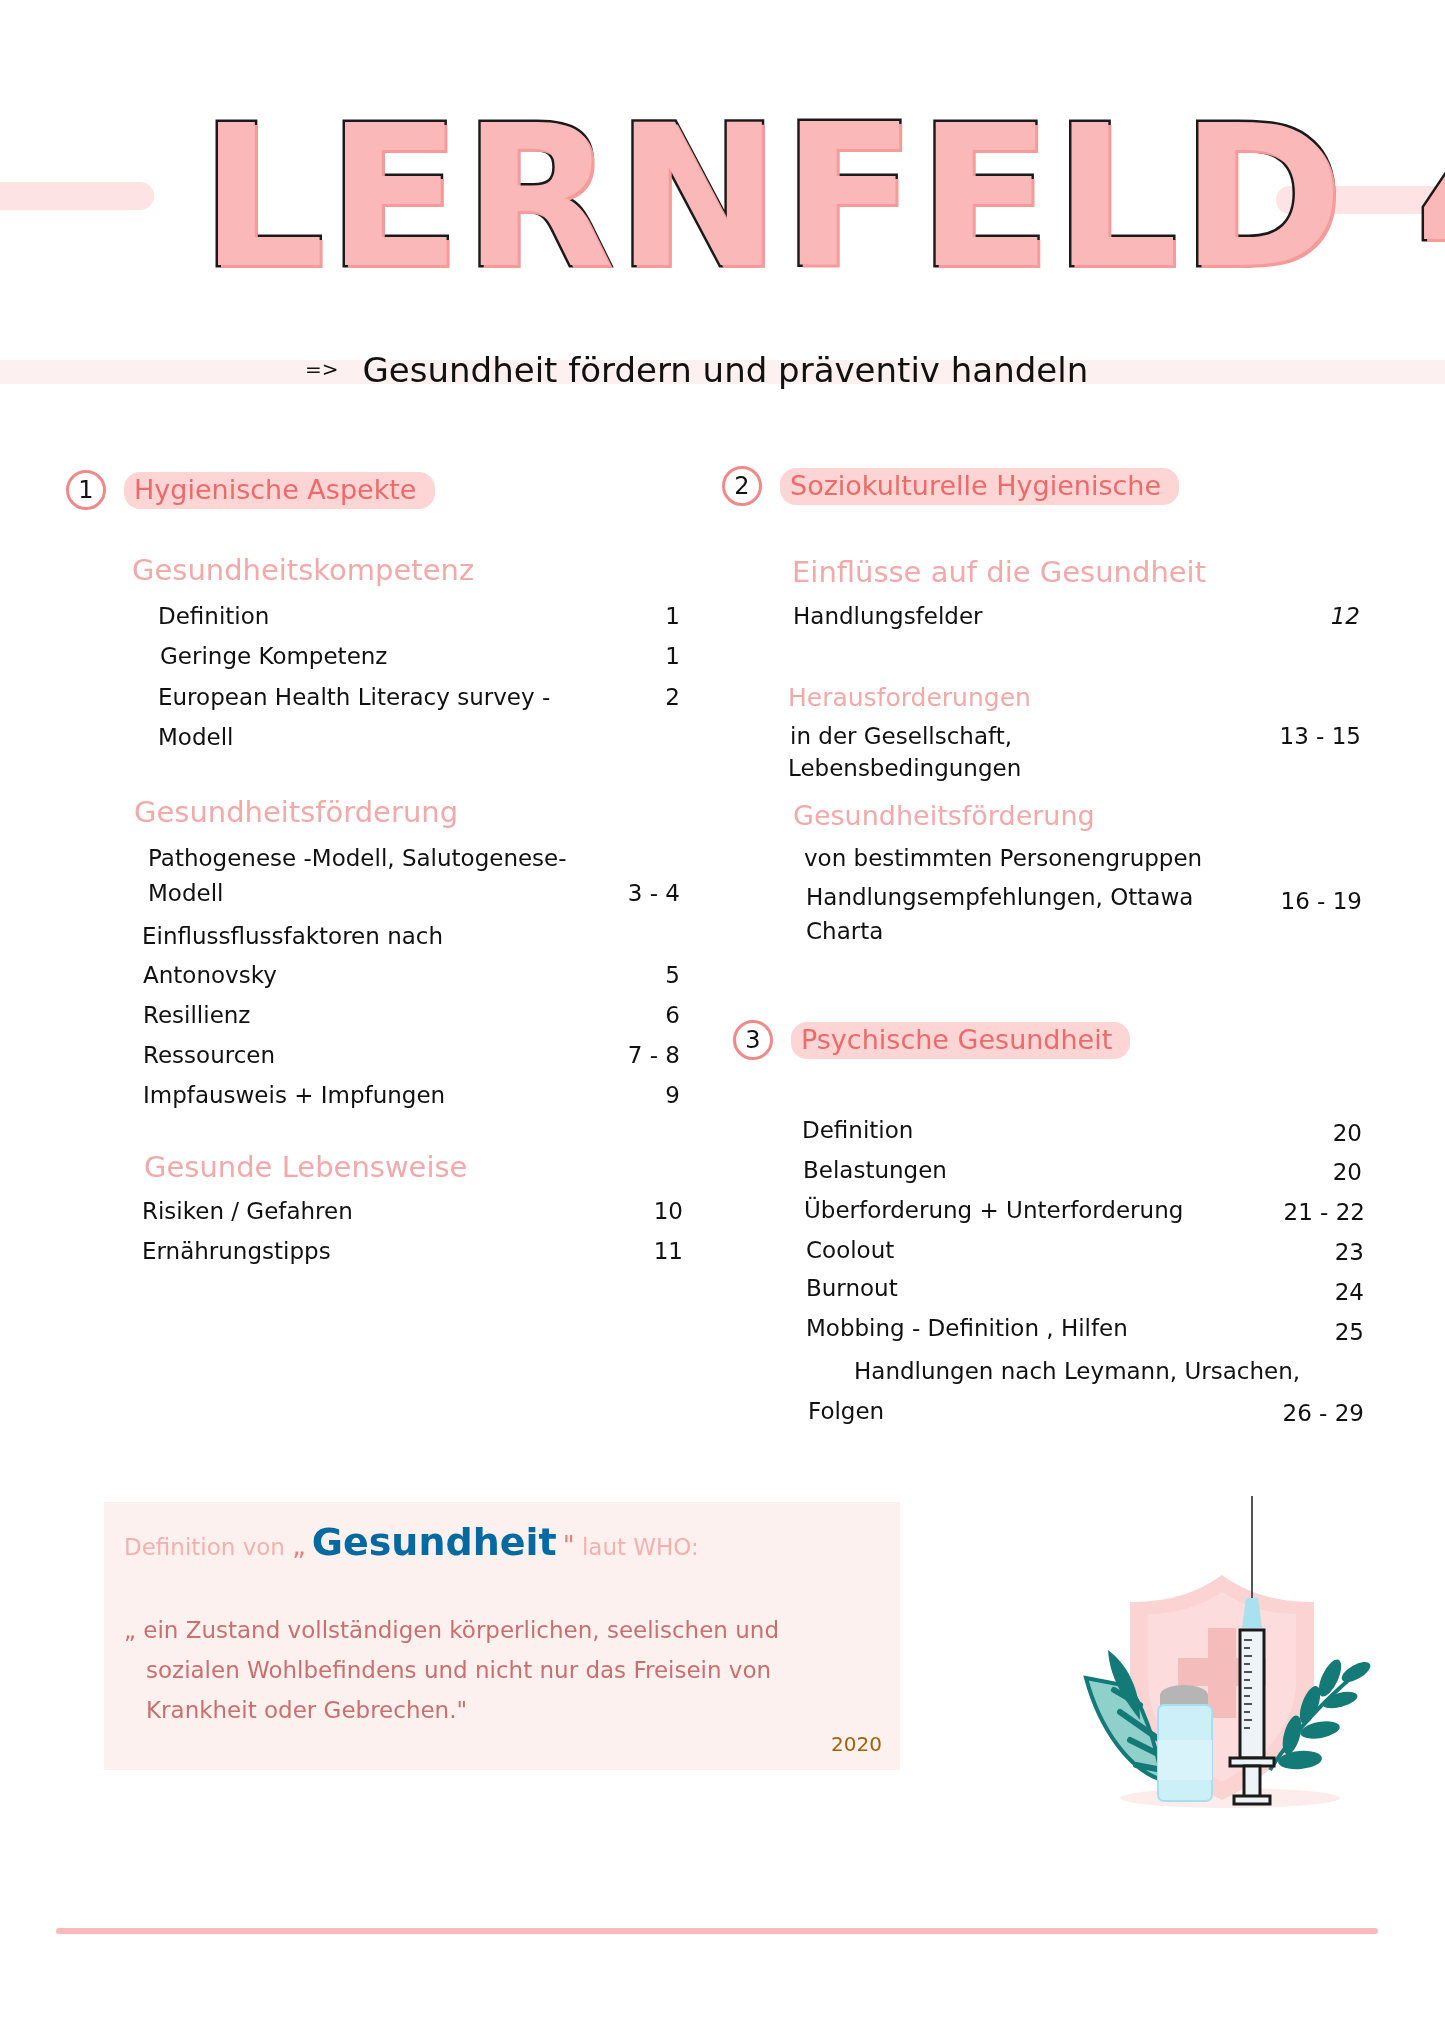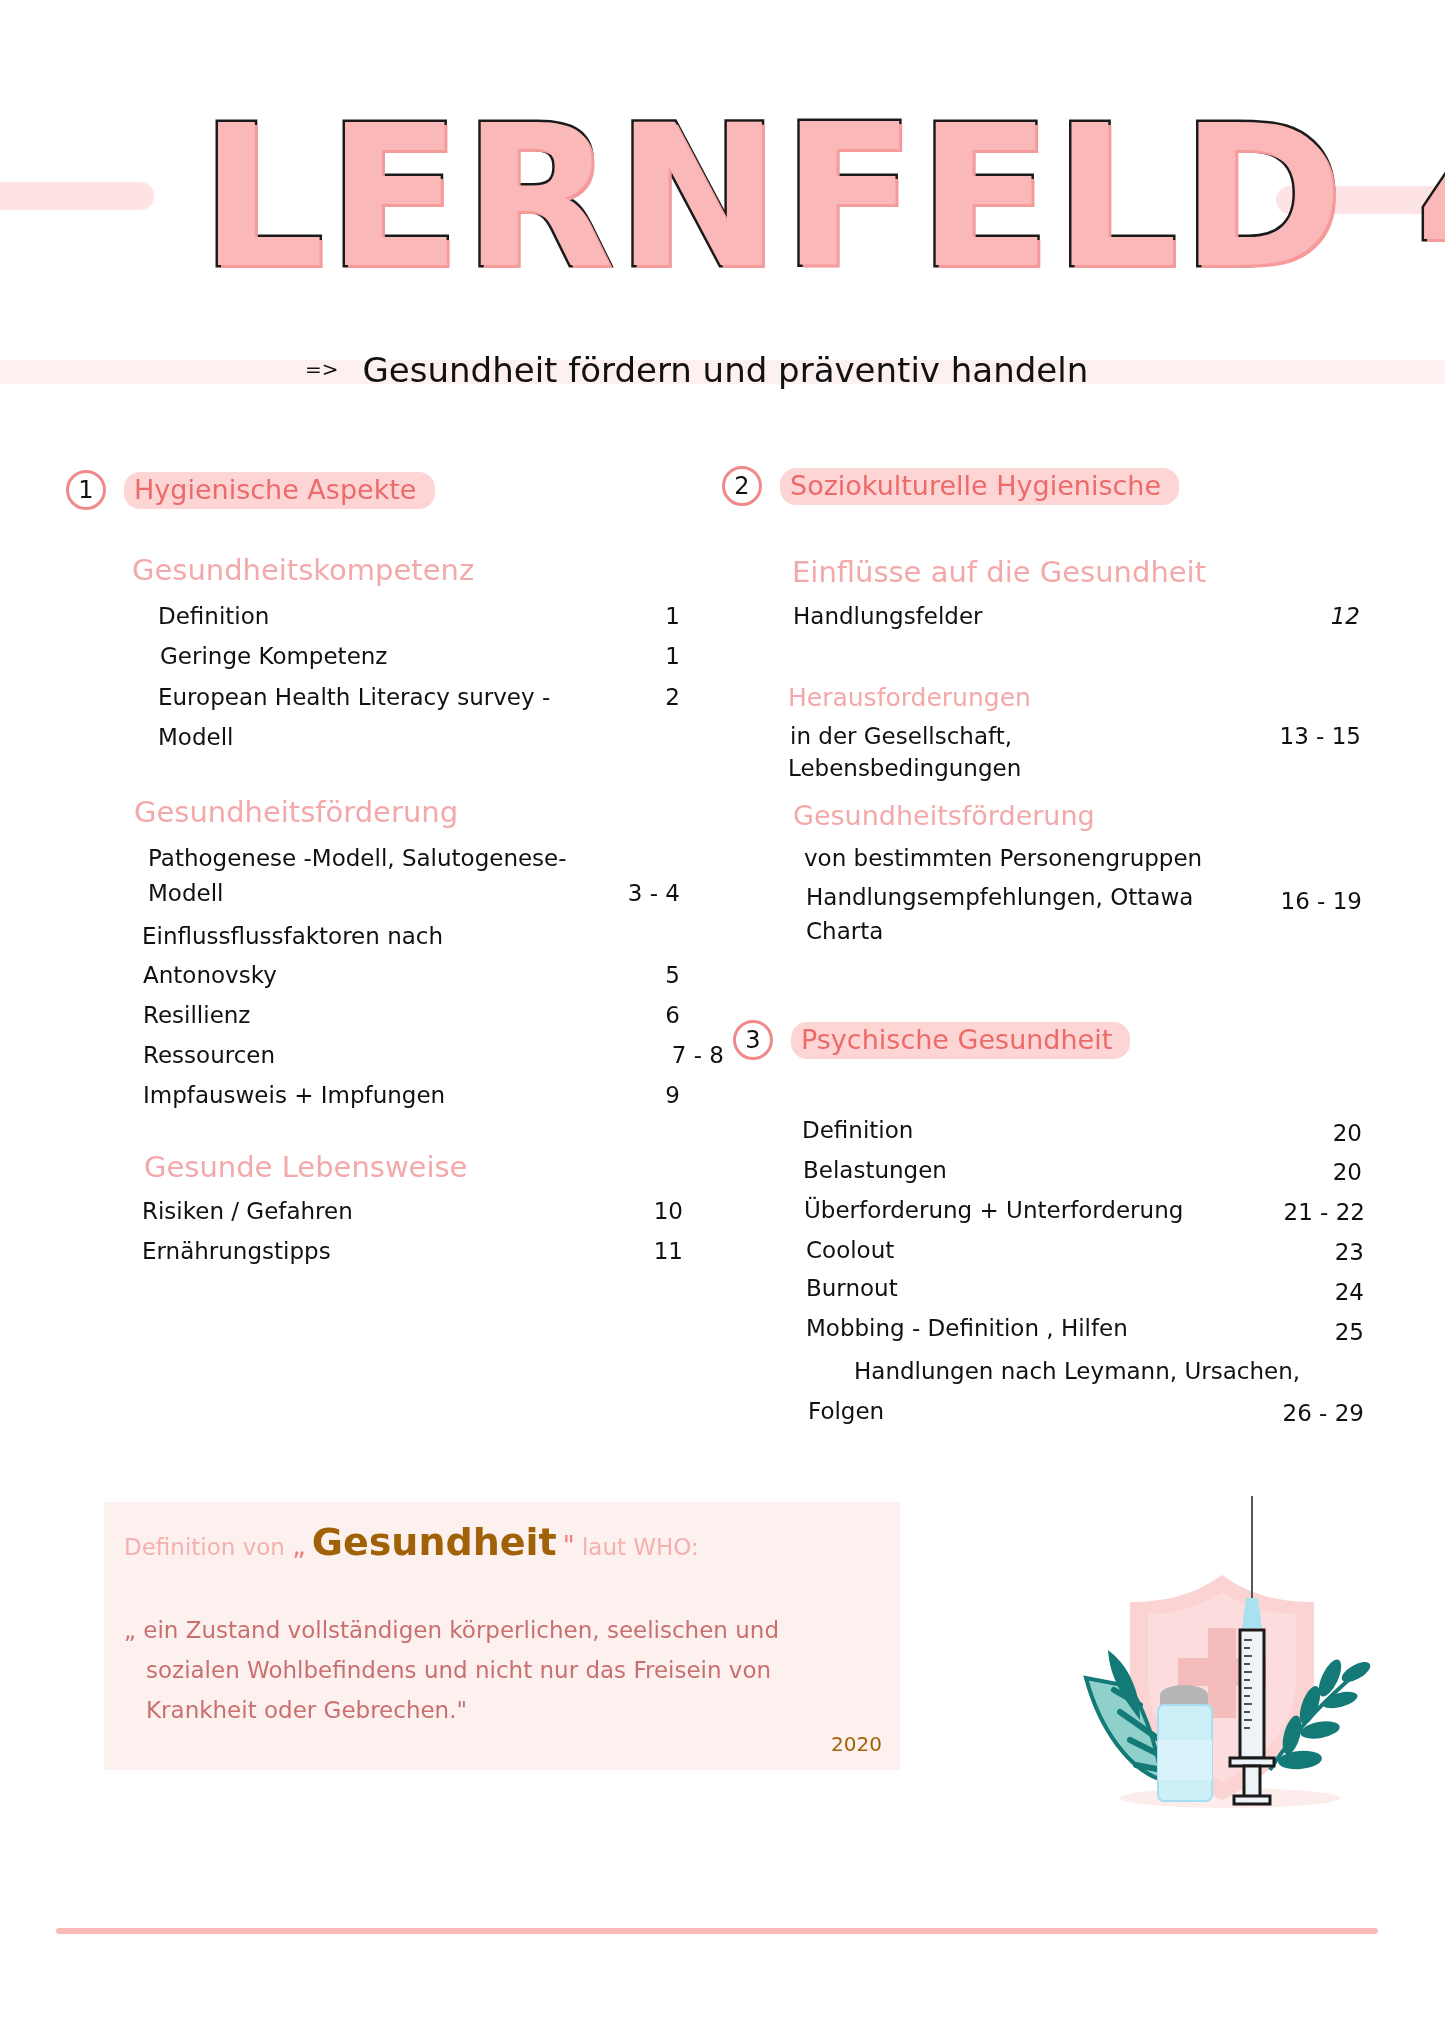--- a/index.html
+++ b/index.html
@@ -53,21 +53,21 @@
     
     .def-box {
       position: absolute; left: 104px; top: 1502px; width: 796px; height: 268px;
       background: #fdf1f0;
     }
     .def-head {
       position: absolute; left: 20px; top: 18px; white-space: nowrap;
       color: #f5b0ad; font-size: 23px;
     }
     .def-head .big {
-      color: #a16207; font-size: 38px; font-weight: bold; margin: 0 6px;
+      color: #0369a1; font-size: 38px; font-weight: bold; margin: 0 6px;
     }
     .def-head .quote-mark { color: #f07b7b; font-size: 26px; }
     .def-line {
       position: absolute; color: #c9706f; font-size: 23px; white-space: nowrap;
     }
     .def-year {
       position: absolute; right: 18px; bottom: 14px; color: #a16207; font-size: 20px;
     }
 
     
@@ -108,21 +108,21 @@
 <div class="sub-title" style="left:134px; top:795px;">Gesundheitsförderung</div>
 <div class="entry" style="left:148px; top:843px;">Pathogenese -Modell, Salutogenese-</div>
 <div class="entry" style="left:148px; top:878px;">Modell</div>
 <div class="pg" style="right:765px; top:878px;">3 - 4</div>
 <div class="entry" style="left:142px; top:921px;">Einflussflussfaktoren nach</div>
 <div class="entry" style="left:143px; top:960px;">Antonovsky</div>
 <div class="pg" style="right:765px; top:960px;">5</div>
 <div class="entry" style="left:143px; top:1000px;">Resillienz</div>
 <div class="pg" style="right:765px; top:1000px;">6</div>
 <div class="entry" style="left:143px; top:1040px;">Ressourcen</div>
-<div class="pg" style="right:721px; top:1040px;margin-left:34px;">7 - 8</div>
+<div class="pg" style="right:765px; top:1040px;margin-left:34px;">7 - 8</div>
 <div class="entry" style="left:143px; top:1080px;">Impfausweis + Impfungen</div>
 <div class="pg" style="right:765px; top:1080px;">9</div>
 
 <div class="sub-title" style="left:144px; top:1150px;">Gesunde Lebensweise</div>
 <div class="entry" style="left:142px; top:1196px;">Risiken / Gefahren</div>
 <div class="pg" style="right:762px; top:1196px;">10</div>
 <div class="entry" style="left:142px; top:1236px;">Ernährungstipps</div>
 <div class="pg" style="right:762px; top:1236px;">11</div>
 
 <div class="sec-head" style="left:722px; top:466px;">

